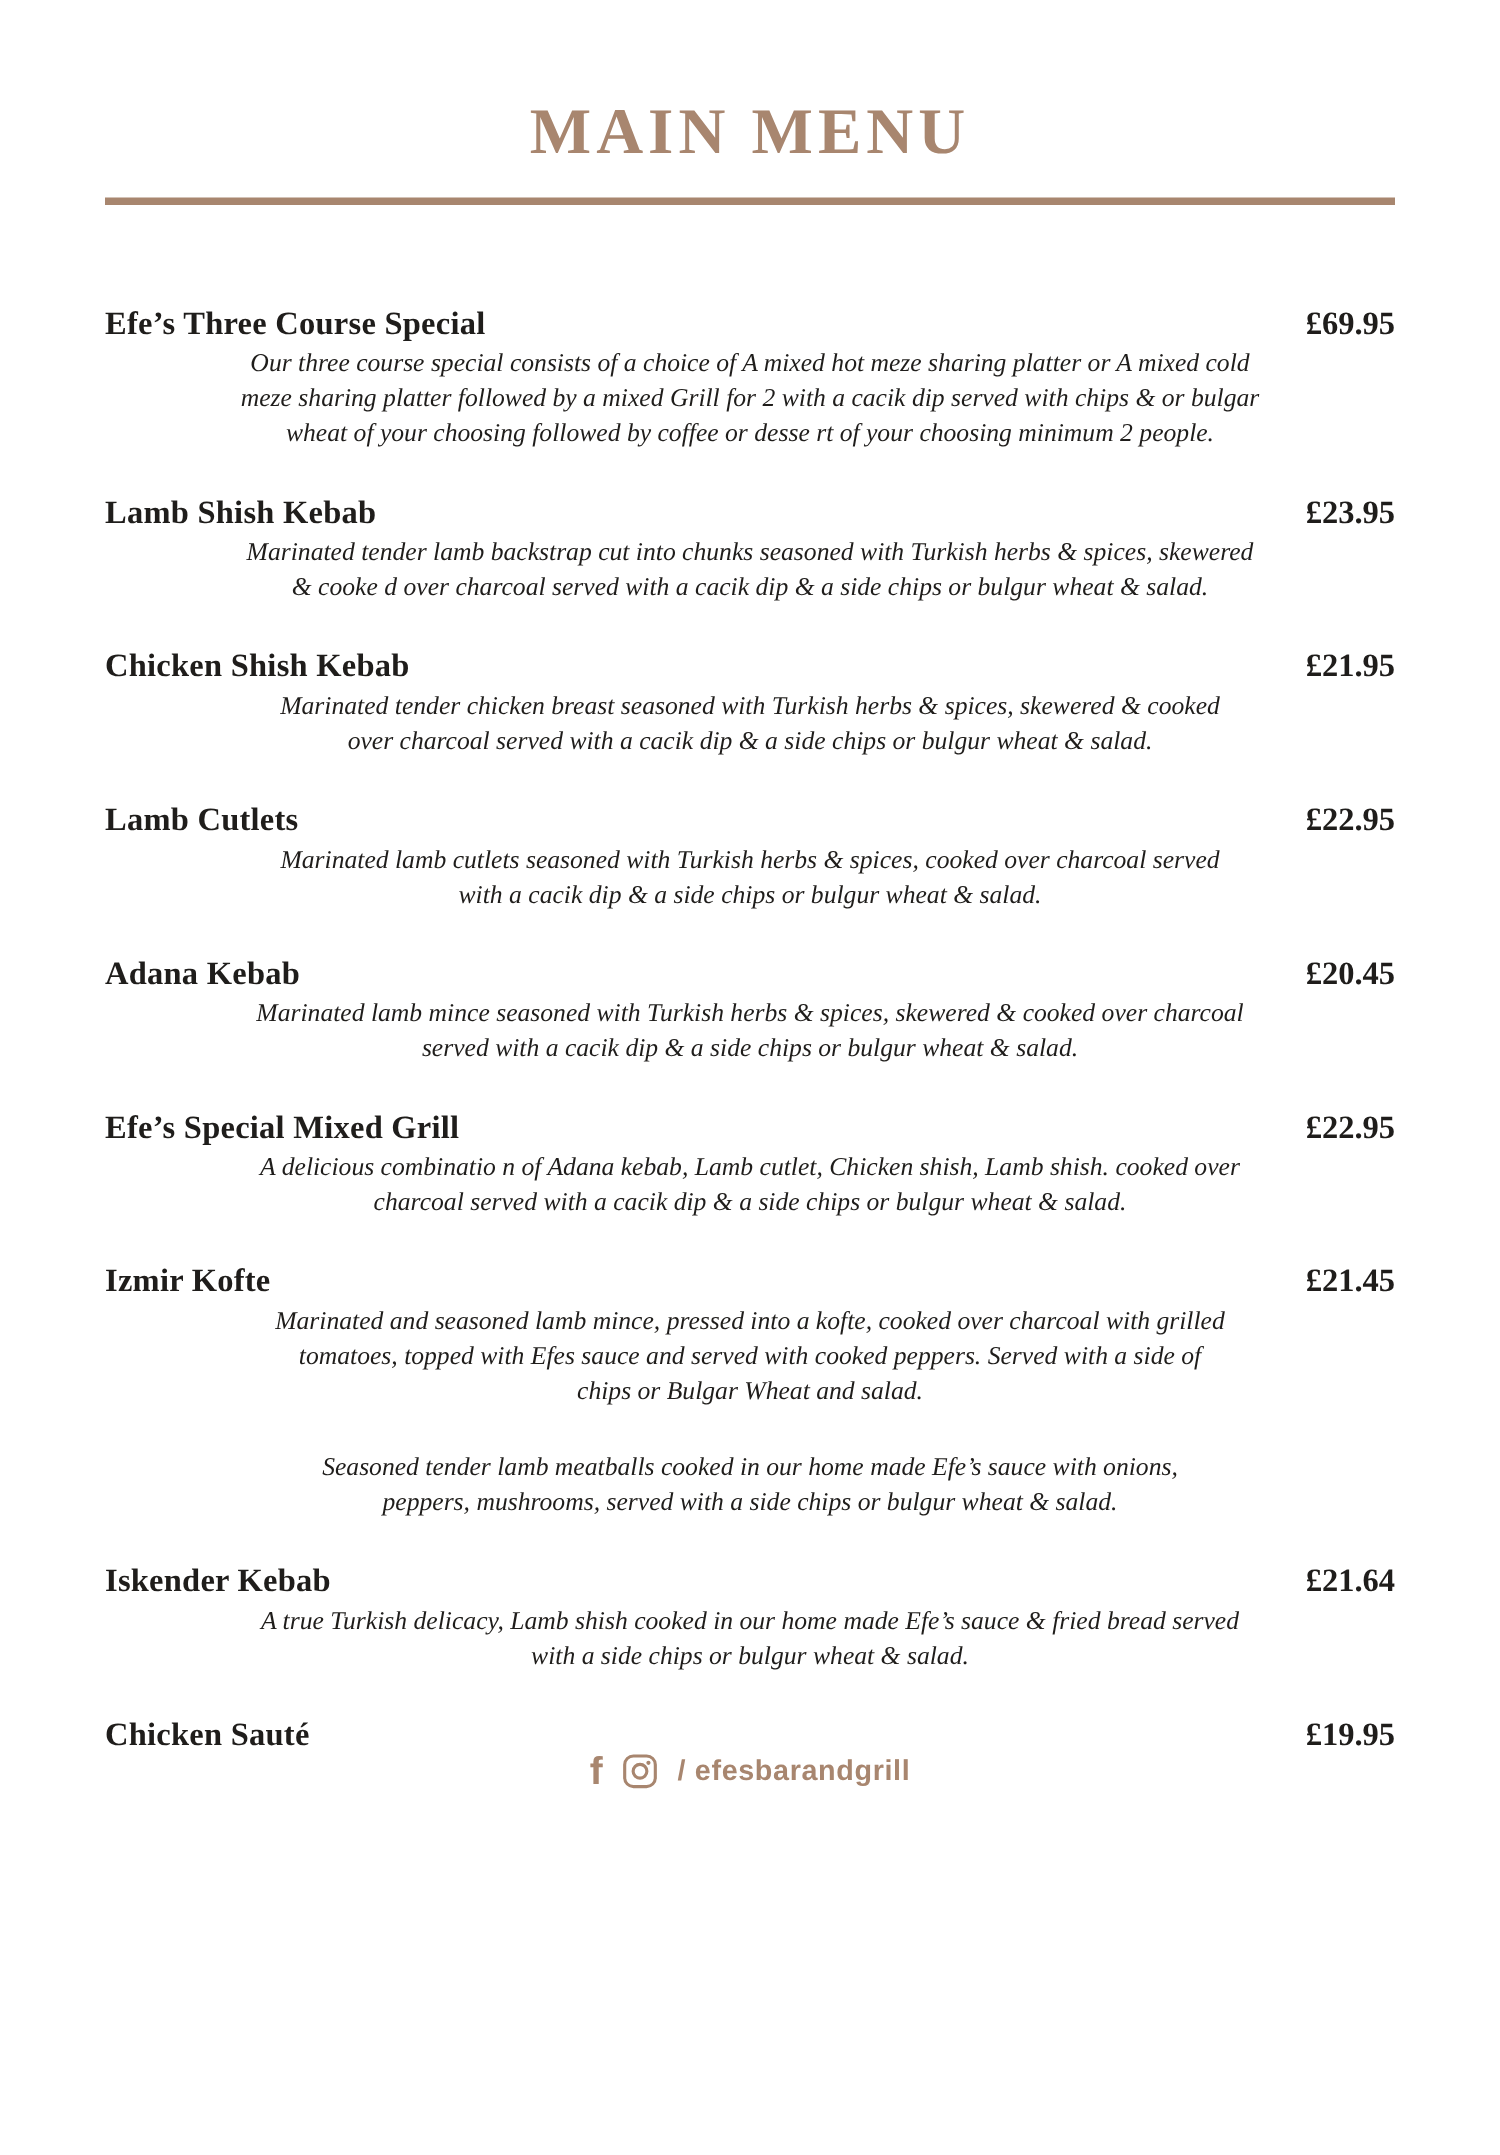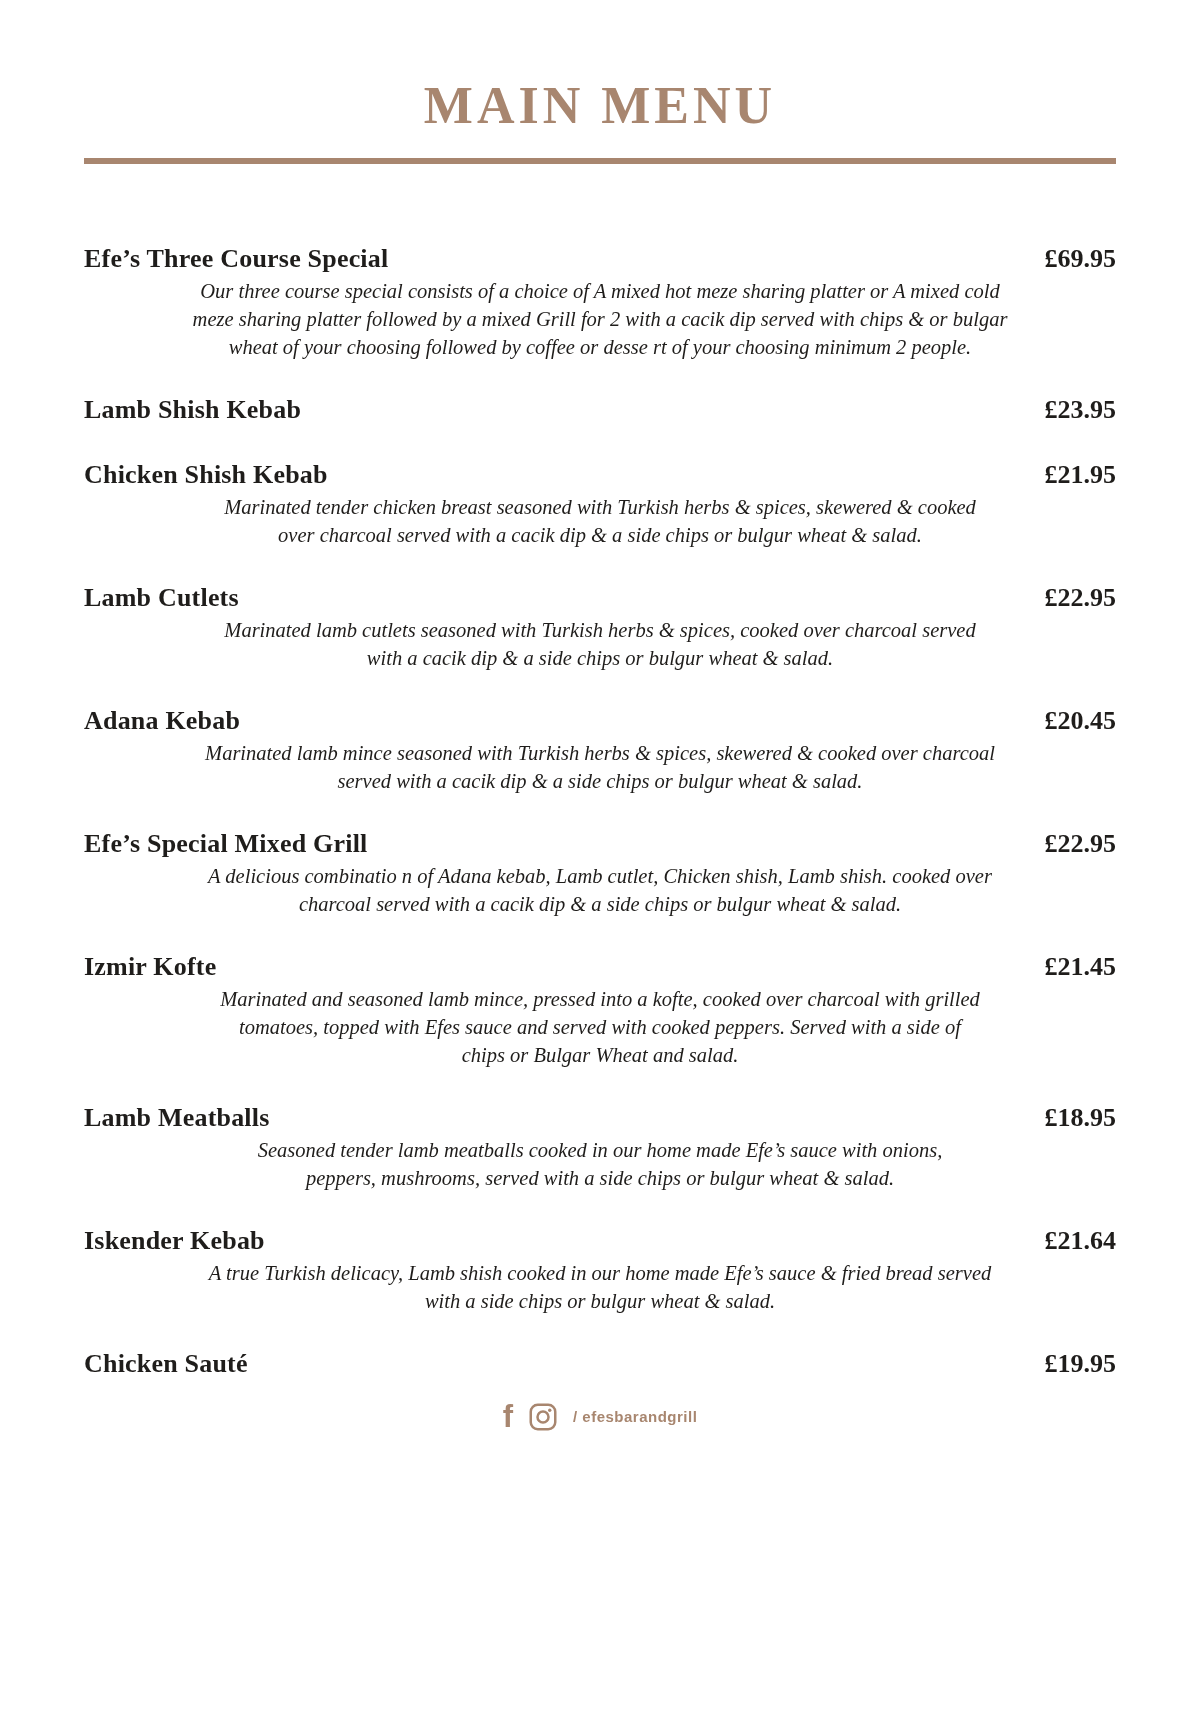--- a/index.html
+++ b/index.html
@@ -78,21 +78,21 @@
     font-family:"Liberation Sans", sans-serif;
     font-weight:700;
     font-size:31px;
     line-height:31px;
     color:var(--accent);
   }
   .ig-svg{ display:block; }
   .social-handle{
     font-family:"Liberation Sans", sans-serif;
     font-weight:700;
-    font-size:15px;
+    font-size:23px;
     letter-spacing:0.5px;
     color:var(--accent);
   }
 </style>
 </head>
 <body>
 
 <div class="page">
 
   <div class="header">
@@ -110,20 +110,22 @@
       <div class="item-desc">Our three course special consists of a choice of A mixed hot meze sharing platter or A mixed cold
 meze sharing platter followed by a mixed Grill for 2 with a cacik dip served with chips &amp; or bulgar
 wheat of your choosing followed by coffee or desse rt of your choosing minimum 2 people.</div>
     </div>
 
     <div class="menu-item">
       <div class="item-head">
         <span class="item-name">Lamb Shish Kebab</span>
         <span class="item-price">£23.95</span>
       </div>
+      <div class="item-desc">Marinated tender lamb backstrap cut into chunks seasoned with Turkish herbs &amp; spices, skewered
+&amp; cooke d over charcoal served with a cacik dip &amp; a side chips or bulgur wheat &amp; salad.</div>
     </div>
 
     <div class="menu-item">
       <div class="item-head">
         <span class="item-name">Chicken Shish Kebab</span>
         <span class="item-price">£21.95</span>
       </div>
       <div class="item-desc">Marinated tender chicken breast seasoned with Turkish herbs &amp; spices, skewered &amp; cooked
 over charcoal served with a cacik dip &amp; a side chips or bulgur wheat &amp; salad.</div>
     </div>
@@ -159,24 +161,20 @@
       <div class="item-head">
         <span class="item-name">Izmir Kofte</span>
         <span class="item-price">£21.45</span>
       </div>
       <div class="item-desc">Marinated and seasoned lamb mince, pressed into a kofte, cooked over charcoal with grilled
 tomatoes, topped with Efes sauce and served with cooked peppers. Served with a side of
 chips or Bulgar Wheat and salad.</div>
     </div>
 
     <div class="menu-item">
-      <div class="item-head">
-        <span class="item-name">Lamb Meatballs</span>
-        <span class="item-price">£18.95</span>
-      </div>
       <div class="item-desc">Seasoned tender lamb meatballs cooked in our home made Efe’s sauce with onions,
 peppers, mushrooms, served with a side chips or bulgur wheat &amp; salad.</div>
     </div>
 
     <div class="menu-item">
       <div class="item-head">
         <span class="item-name">Iskender Kebab</span>
         <span class="item-price">£21.64</span>
       </div>
       <div class="item-desc">A true Turkish delicacy, Lamb shish cooked in our home made Efe’s sauce &amp; fried bread served

